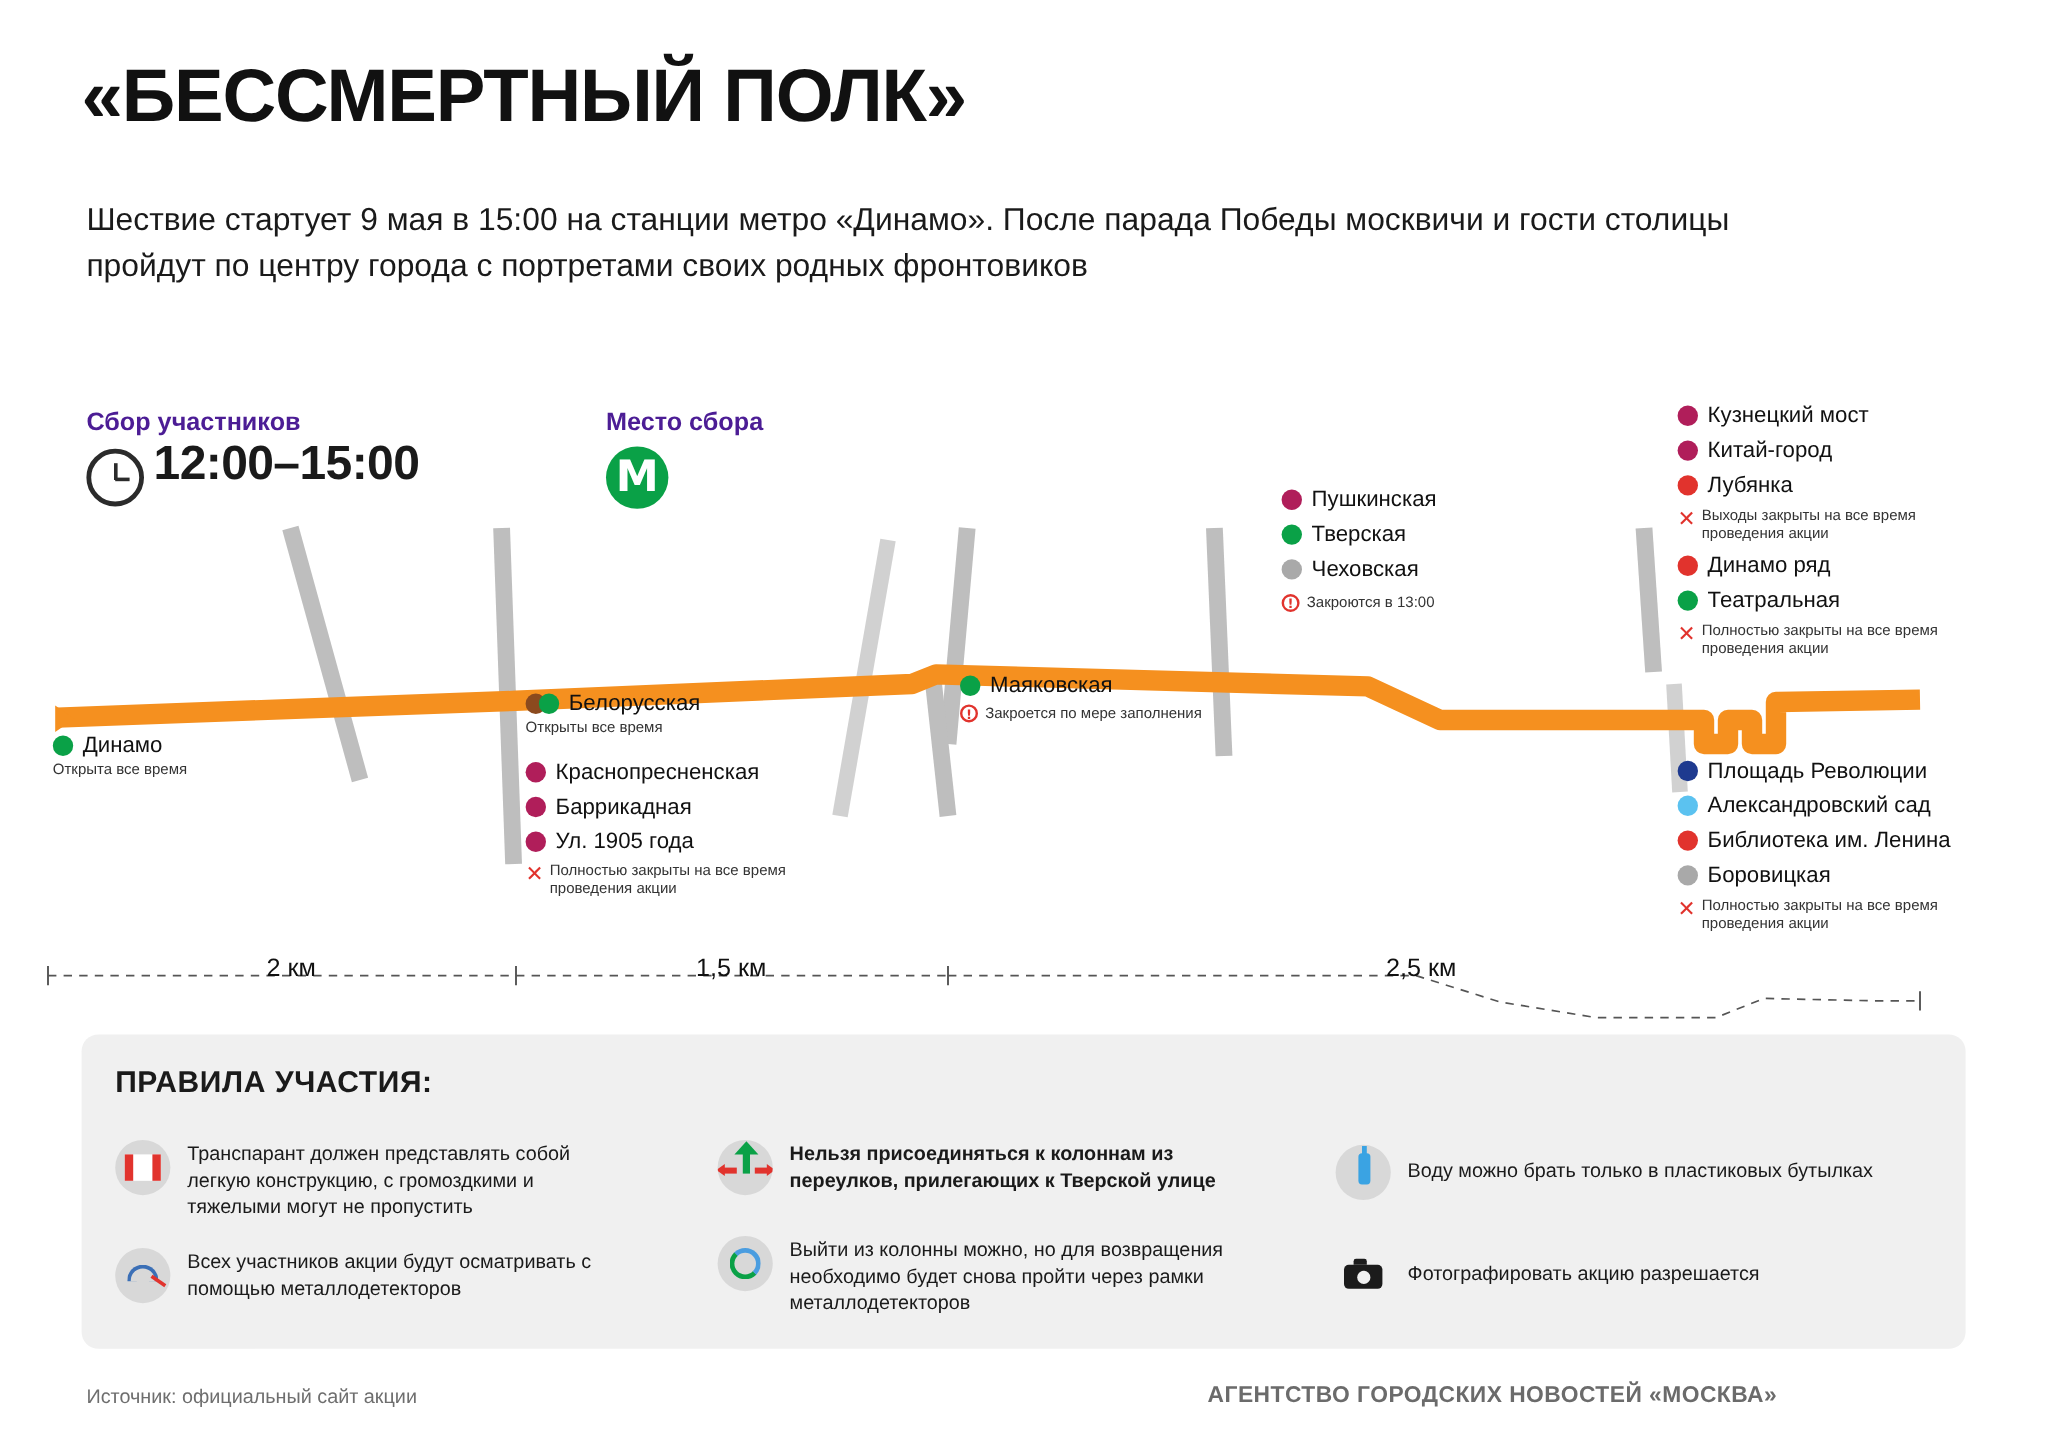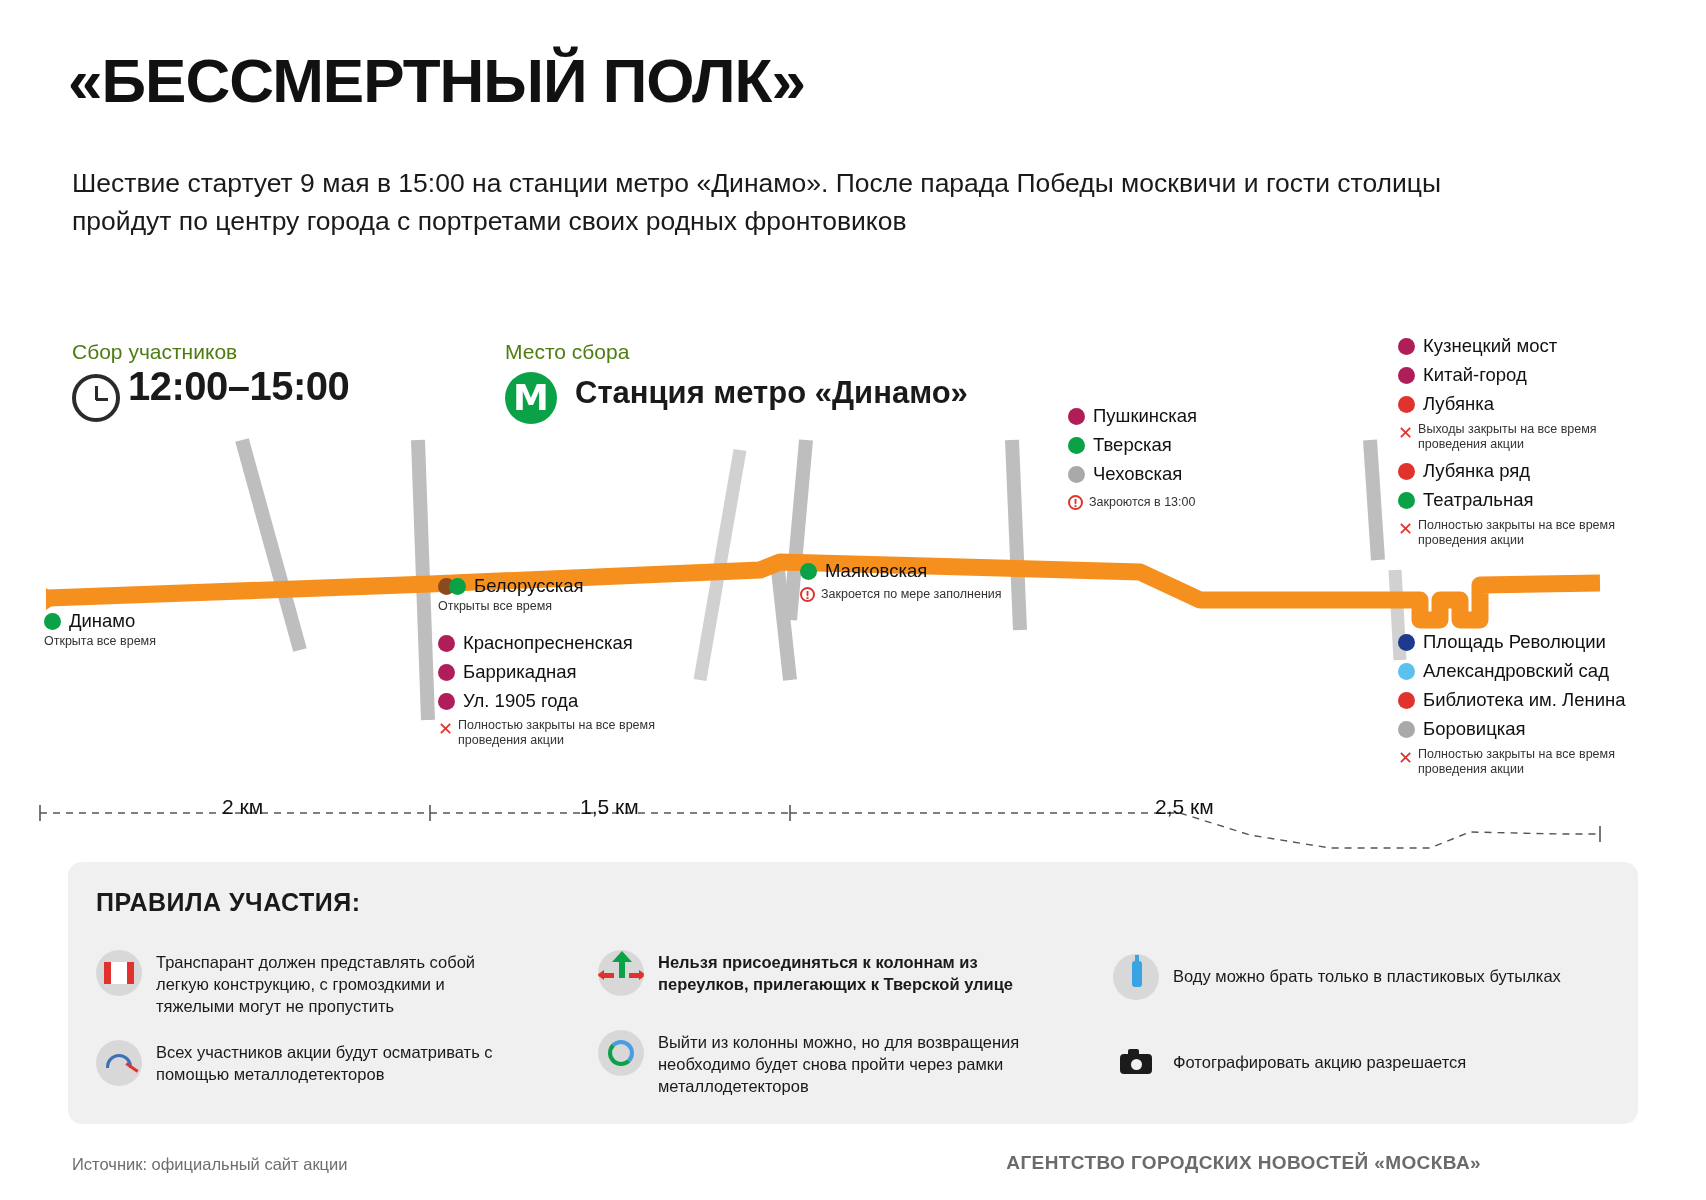--- a/index.html
+++ b/index.html
@@ -39,22 +39,22 @@
     width: 1380px;
     font-size: 26.5px;
     line-height: 1.42;
     color: #1a1a1a;
   }
 
   
   .meta-label {
     position: absolute;
     font-size: 21px;
-    font-weight: normal;
-    color: #4d7c0f;
+    font-weight: bold;
+    color: #4c1d95;
   }
   #gather-label { left: 72px; top: 340px; }
   #place-label  { left: 505px; top: 340px; }
 
   .clock-icon {
     position: absolute;
     left: 72px;
     top: 374px;
     width: 48px;
     height: 48px;
@@ -371,21 +371,20 @@
 
   <div class="title">«БЕССМЕРТНЫЙ ПОЛК»</div>
   <div class="subtitle">Шествие стартует 9 мая в 15:00 на станции метро «Динамо». После парада Победы москвичи и гости столицы пройдут по центру города с портретами своих родных фронтовиков</div>
 
   <div class="meta-label" id="gather-label">Сбор участников</div>
   <div class="clock-icon"></div>
   <div class="time-text">12:00–15:00</div>
 
   <div class="meta-label" id="place-label">Место сбора</div>
   <div class="metro-icon">M</div>
-  <div class="place-text">Станция метро «Динамо»</div>
 
   <div class="map">
     <svg width="1706" height="420" viewBox="0 0 1706 420">
 
       <g stroke="#b3b3b3" stroke-width="14" fill="none" opacity="0.85">
         <line x1="242" y1="20" x2="300" y2="230"></line>
         <line x1="418" y1="20" x2="428" y2="300"></line>
         <line x1="806" y1="20" x2="790" y2="200"></line>
         <line x1="1012" y1="20" x2="1020" y2="210"></line>
         <line x1="1370" y1="20" x2="1378" y2="140"></line>
@@ -438,21 +437,21 @@
       <div style="margin-bottom:7px;"><span class="dot" style="background: rgb(176, 30, 90);"></span><span class="st-name">Кузнецкий мост</span></div>
       <div style="margin-bottom:7px;"><span class="dot" style="background: rgb(176, 30, 90);"></span><span class="st-name">Китай-город</span></div>
       <div><span class="dot" style="background: rgb(225, 51, 45);"></span><span class="st-name">Лубянка</span></div>
       <div class="note-row" style="margin-top:7px; width:215px;">
         <span class="cross">✕</span>
         <span class="note two" style="margin-top:0;">Выходы закрыты на все время проведения акции</span>
       </div>
     </div>
 
     <div class="st" style="left:1398px; top:40px;">
-      <div style="margin-bottom:7px;"><span class="dot" style="background: rgb(225, 51, 45);"></span><span class="st-name">Лубянка ряд</span></div>
+      <div style="margin-bottom:7px;"><span class="dot" style="background: rgb(225, 51, 45);"></span><span class="st-name">Динамо ряд</span></div>
       <div><span class="dot" style="background: rgb(10, 161, 71);"></span><span class="st-name">Театральная</span></div>
       <div class="note-row" style="margin-top:7px; width:230px;">
         <span class="cross">✕</span>
         <span class="note two" style="margin-top:0;">Полностью закрыты на все время проведения акции</span>
       </div>
     </div>
 
     <div class="st" style="left:1398px; top:211px;">
       <div style="margin-bottom:7px;"><span class="dot" style="background: rgb(30, 58, 143);"></span><span class="st-name">Площадь Революции</span></div>
       <div style="margin-bottom:7px;"><span class="dot" style="background: rgb(91, 194, 240);"></span><span class="st-name">Александровский сад</span></div>

